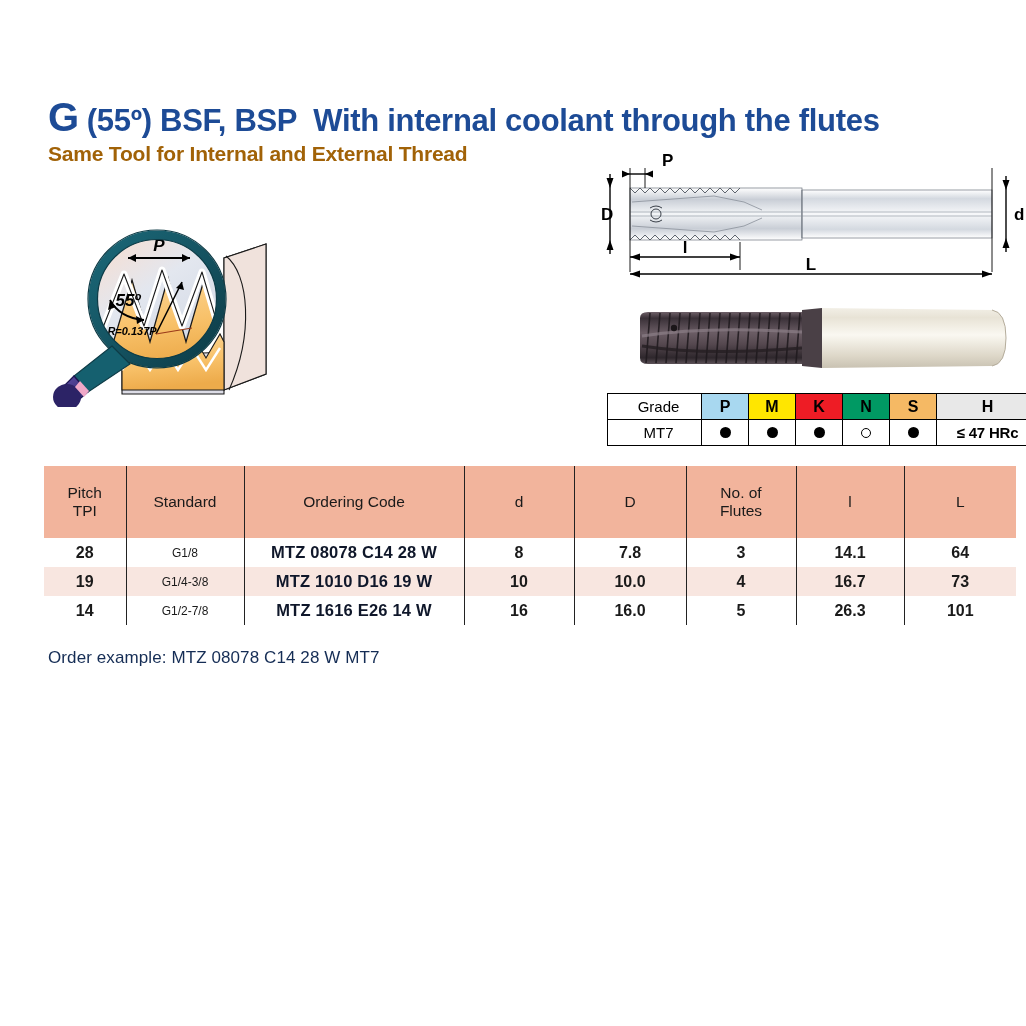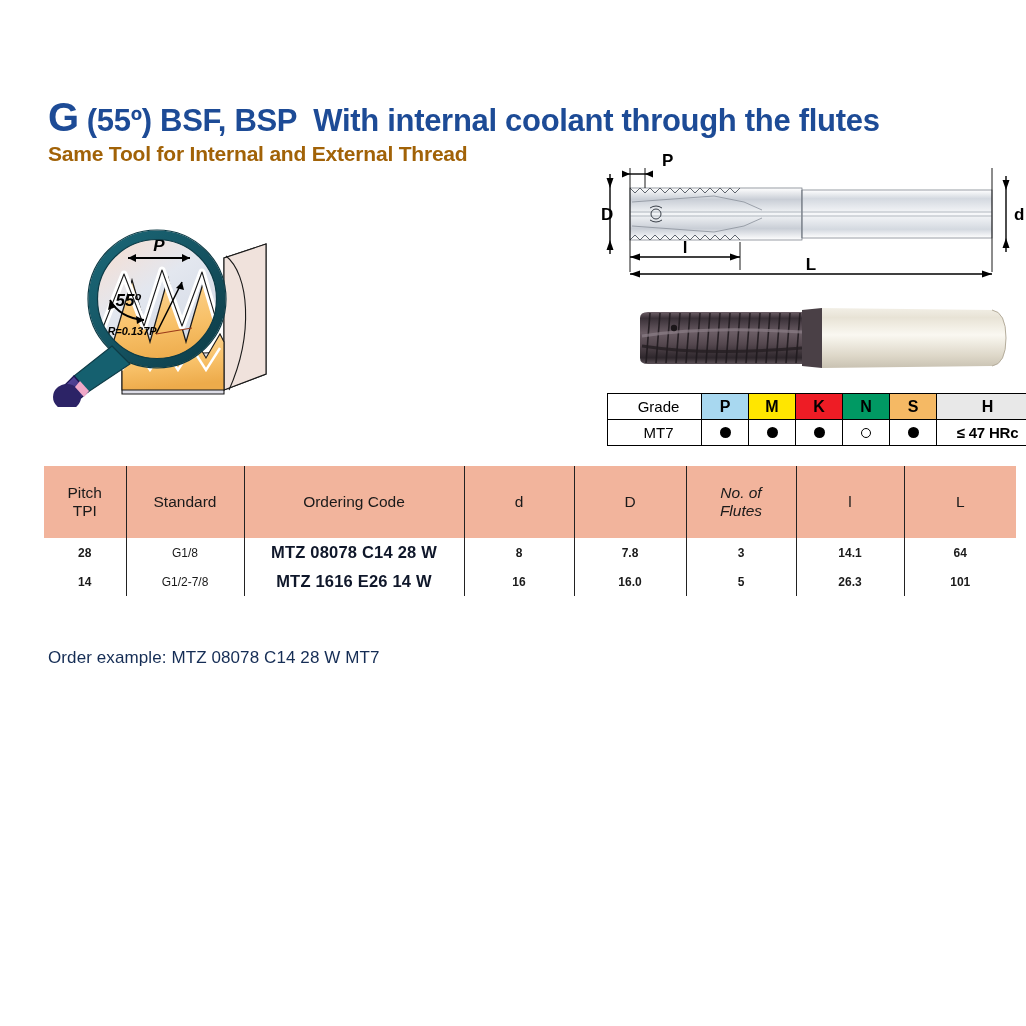--- a/index.html
+++ b/index.html
@@ -91,33 +91,33 @@
     font-weight: normal;
     font-size: 15.5px;
     line-height: 1.15;
     border-top: none;
     border-bottom: none;
   }
   #data-table thead th:first-child,
   #data-table tbody td:first-child { border-left: none; }
   #data-table thead th:last-child,
   #data-table tbody td:last-child { border-right: none; }
-  #data-table tbody td { height: 29px; font-weight: bold; font-size: 12px; }
+  #data-table tbody td { height: 29px; font-weight: bold; font-size: 16px; }
   #data-table tbody tr.odd-row td { background: #ffffff; }
   #data-table tbody tr.even-row td { background: #f8e6e0; }
   #data-table td.std-cell { font-weight: normal; font-size: 12px; }
   #data-table td.code-cell {
     color: #0f172a; font-weight: bold; font-size: 16.5px; letter-spacing: 0.2px;
   }
   .col-pitch { width: 82px; }
   .col-std { width: 118px; }
   .col-code { width: 220px; }
   .col-d { width: 110px; }
   .col-D { width: 112px; }
-  .col-flutes { width: 110px; font-style: italic; }
+  .col-flutes { width: 110px; }
   .col-l { width: 108px; }
   .col-L { width: 112px; }
 
   
   #order-example {
     position: absolute; left: 32px; top: 648px;
     font-size: 17px; color: #152d55;
     font-family: "Liberation Sans", sans-serif;
     letter-spacing: 0.1px;
   }
@@ -392,20 +392,30 @@
       <tr class="odd-row">
         <td>28</td>
         <td class="std-cell">G1/8</td>
         <td class="code-cell">MTZ 08078 C14 28 W</td>
         <td>8</td>
         <td>7.8</td>
         <td>3</td>
         <td>14.1</td>
         <td>64</td>
       </tr>
+      <tr class="even-row">
+        <td>19</td>
+        <td class="std-cell">G1/4-3/8</td>
+        <td class="code-cell">MTZ 1010   D16 19 W</td>
+        <td>10</td>
+        <td>10.0</td>
+        <td>4</td>
+        <td>16.7</td>
+        <td>73</td>
+      </tr>
       <tr class="odd-row">
         <td>14</td>
         <td class="std-cell">G1/2-7/8</td>
         <td class="code-cell">MTZ 1616   E26 14 W</td>
         <td>16</td>
         <td>16.0</td>
         <td>5</td>
         <td>26.3</td>
         <td>101</td>
       </tr>

